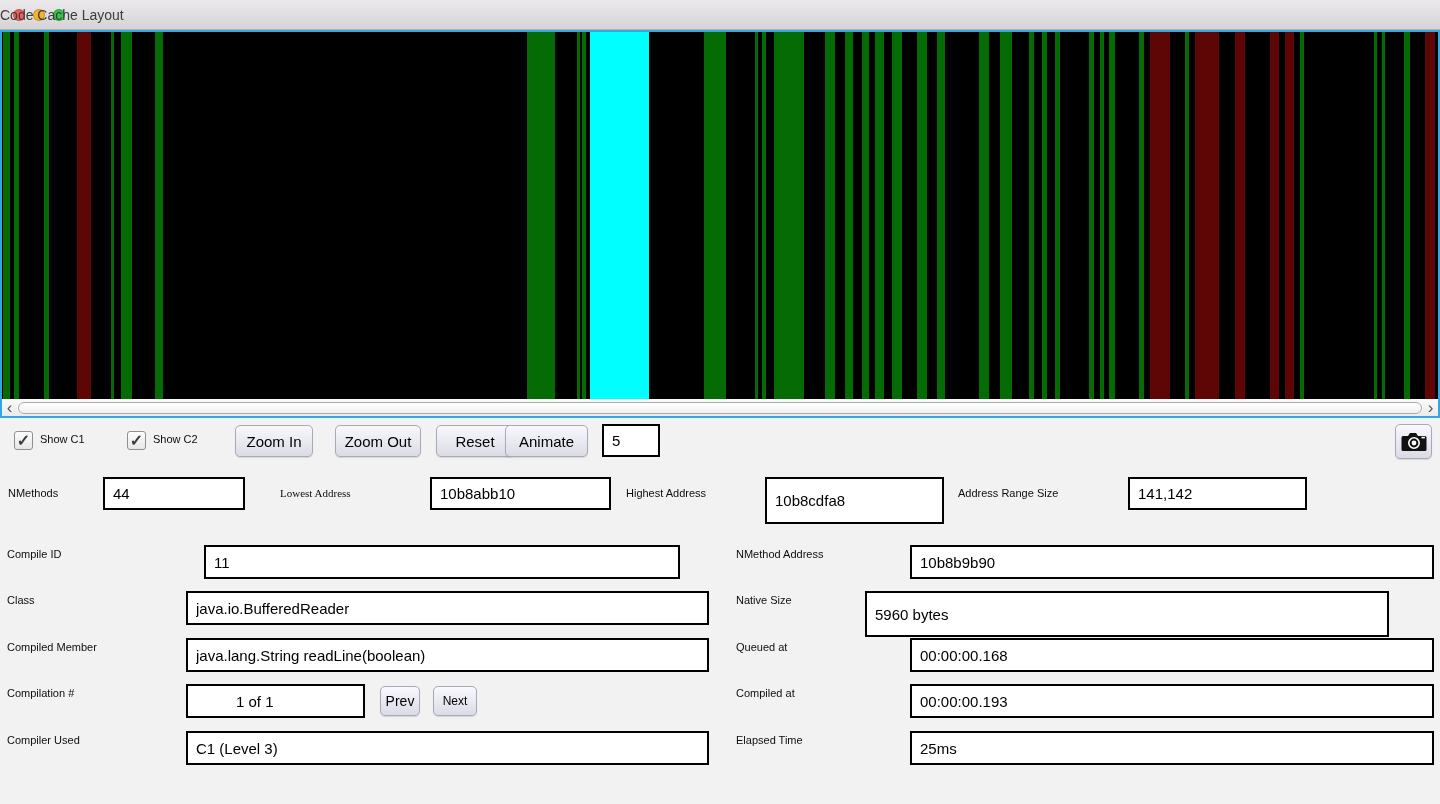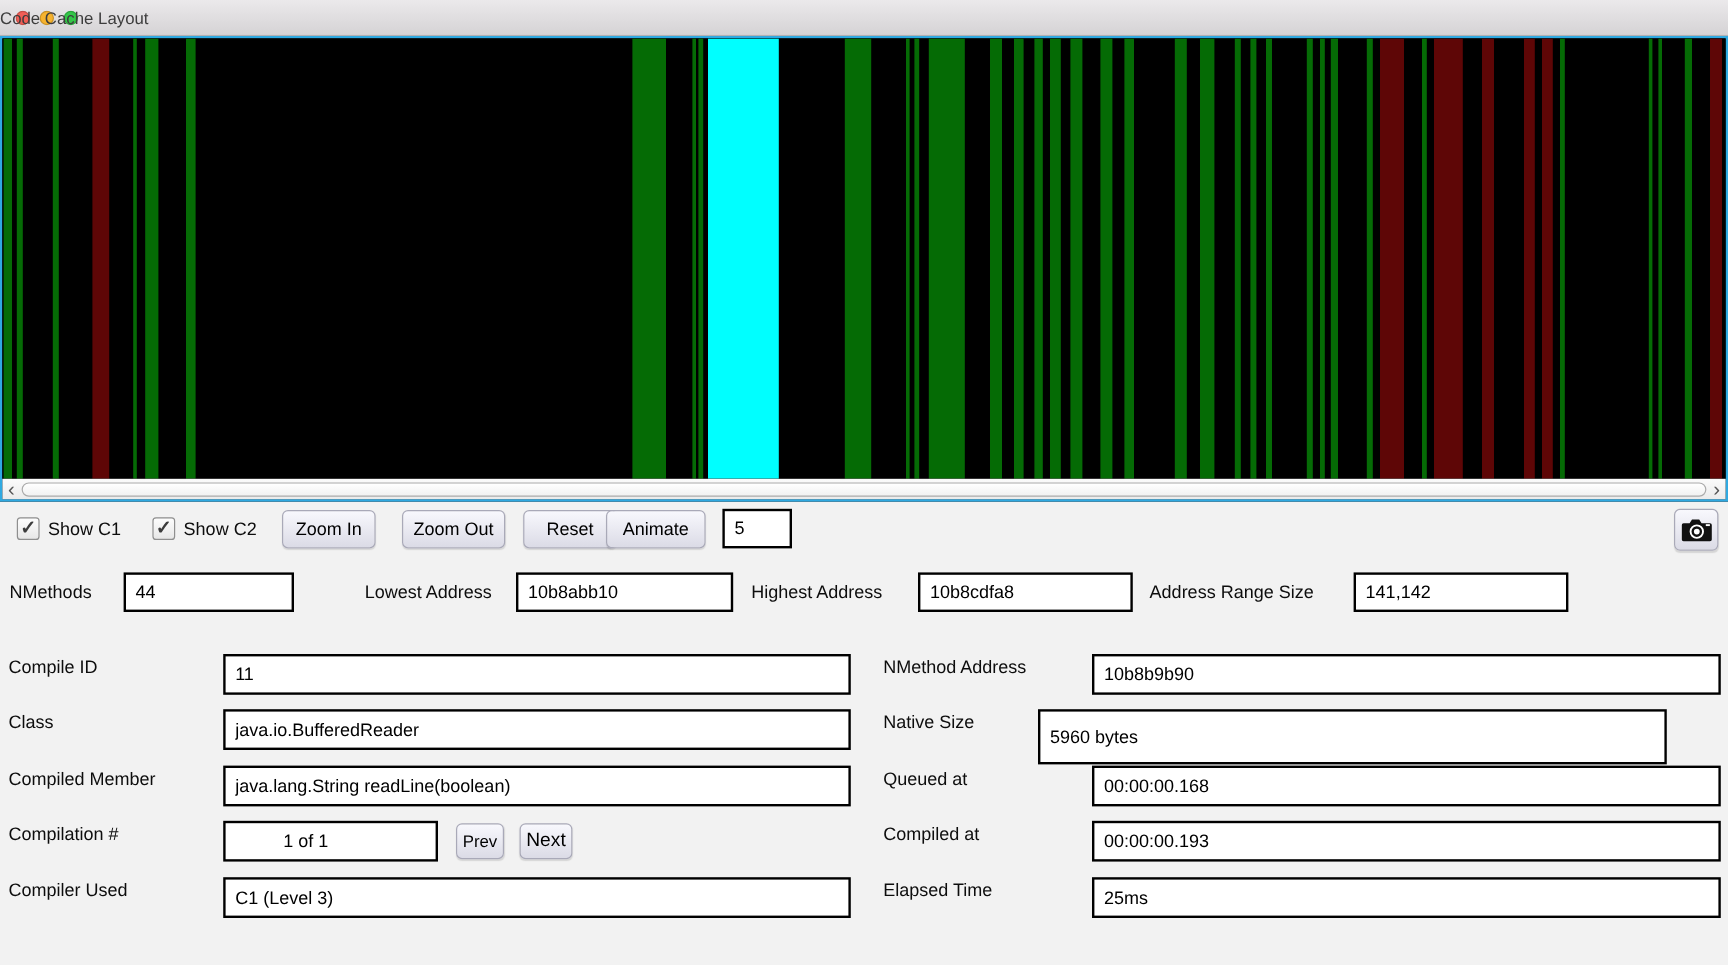--- a/index.html
+++ b/index.html
@@ -52,21 +52,21 @@
     line-height:15px; cursor:default; user-select:none; flex:0 0 auto;
     font-weight:400;
   }
   .sb-thumb {
     flex:1 1 auto; height:12px; margin:0 1px;
     background:linear-gradient(#ffffff,#f1f1f1);
     border:1px solid #ababab; border-radius:7px;
   }
 
   
-  .lbl { position:absolute; font-size:15px; color:#0d0d0d; white-space:nowrap; }
+  .lbl { position:absolute; font-size:11px; color:#0d0d0d; white-space:nowrap; }
   .fld {
     position:absolute; border:2px solid #000; background:#fff;
     font-family:"Liberation Sans", sans-serif; font-size:15px; color:#000;
     padding:0 8px; outline:none;
   }
   .btn {
     position:absolute;
     border:1px solid #a9a9b8; border-radius:5px;
     background:linear-gradient(#f8f8fd,#dbdbe6);
     font-family:"Liberation Sans", sans-serif; font-size:15px; color:#000;
@@ -167,42 +167,42 @@
     <path d="M2 4 h5 l2-3 h6 l2 3 h7 a1.5 1.5 0 0 1 1.5 1.5 v12 a1.5 1.5 0 0 1-1.5 1.5 h-22 a1.5 1.5 0 0 1-1.5-1.5 v-12 A1.5 1.5 0 0 1 2 4 z" fill="#111"></path>
     <circle cx="13" cy="11" r="5.2" fill="#111" stroke="#fff" stroke-width="1.6"></circle>
     <circle cx="13" cy="11" r="2.4" fill="#fff"></circle>
     <rect x="20.5" y="4.8" width="3.4" height="1.6" fill="#fff"></rect>
   </svg>
 </button>
 
 <span class="lbl" style="left:8px; top:477px; line-height:33px;">NMethods</span>
 <input class="fld" style="left: 103px; top: 477px; width: 142px; height: 33px;" value="44">
 
-<span class="lbl" style="left:304px; top:477px; line-height:33px;">Lowest Address</span>
+<span class="lbl" style="left:280px; top:477px; line-height:33px;font-family:Liberation Serif, serif;">Lowest Address</span>
 <input class="fld" style="left: 430px; top: 477px; width: 181px; height: 33px;" value="10b8abb10">
 
 <span class="lbl" style="left:626px; top:477px; line-height:33px;">Highest Address</span>
-<input class="fld" style="left: 765px; top: 477px; width: 179px; height: 33px;" value="10b8cdfa8">
+<input class="fld" style="left: 765px; top: 477px; width: 179px; height: 47px;" value="10b8cdfa8">
 
 <span class="lbl" style="left:958px; top:477px; line-height:33px;">Address Range Size</span>
 <input class="fld" style="left: 1128px; top: 477px; width: 179px; height: 33px;" value="141,142">
 
 <span class="lbl" style="left:7px; top:548px;">Compile ID</span>
-<input class="fld" style="left: 186px; top: 545px; width: 523px; height: 34px;" value="11">
+<input class="fld" style="left: 204px; top: 545px; width: 476px; height: 34px;" value="11">
 
 <span class="lbl" style="left:7px; top:594px;">Class</span>
 <input class="fld" style="left: 186px; top: 591px; width: 523px; height: 34px;" value="java.io.BufferedReader">
 
 <span class="lbl" style="left:7px; top:641px;">Compiled Member</span>
 <input class="fld" style="left: 186px; top: 638px; width: 523px; height: 34px;" value="java.lang.String readLine(boolean)">
 
 <span class="lbl" style="left:7px; top:687px;">Compilation #</span>
 <input class="fld" style="left: 186px; top: 684px; width: 179px; height: 34px; padding-left: 48px;" value="1 of 1">
 <button class="btn" style="left:380px; top:686px; width:40px; height:30px; font-size:14px;">Prev</button>
-<button class="btn" style="left:433px; top:686px; width:44px; height:30px; font-size:16px;">Next</button>
+<button class="btn" style="left:433px; top:686px; width:44px; height:30px; font-size:12px;">Next</button>
 
 <span class="lbl" style="left:7px; top:734px;">Compiler Used</span>
 <input class="fld" style="left: 186px; top: 731px; width: 523px; height: 34px;" value="C1 (Level 3)">
 
 <span class="lbl" style="left:736px; top:548px;">NMethod Address</span>
 <input class="fld" style="left: 910px; top: 545px; width: 524px; height: 34px;" value="10b8b9b90">
 
 <span class="lbl" style="left:736px; top:594px;">Native Size</span>
 <input class="fld" style="left: 865px; top: 591px; width: 524px; height: 46px;" value="5960 bytes">
 

